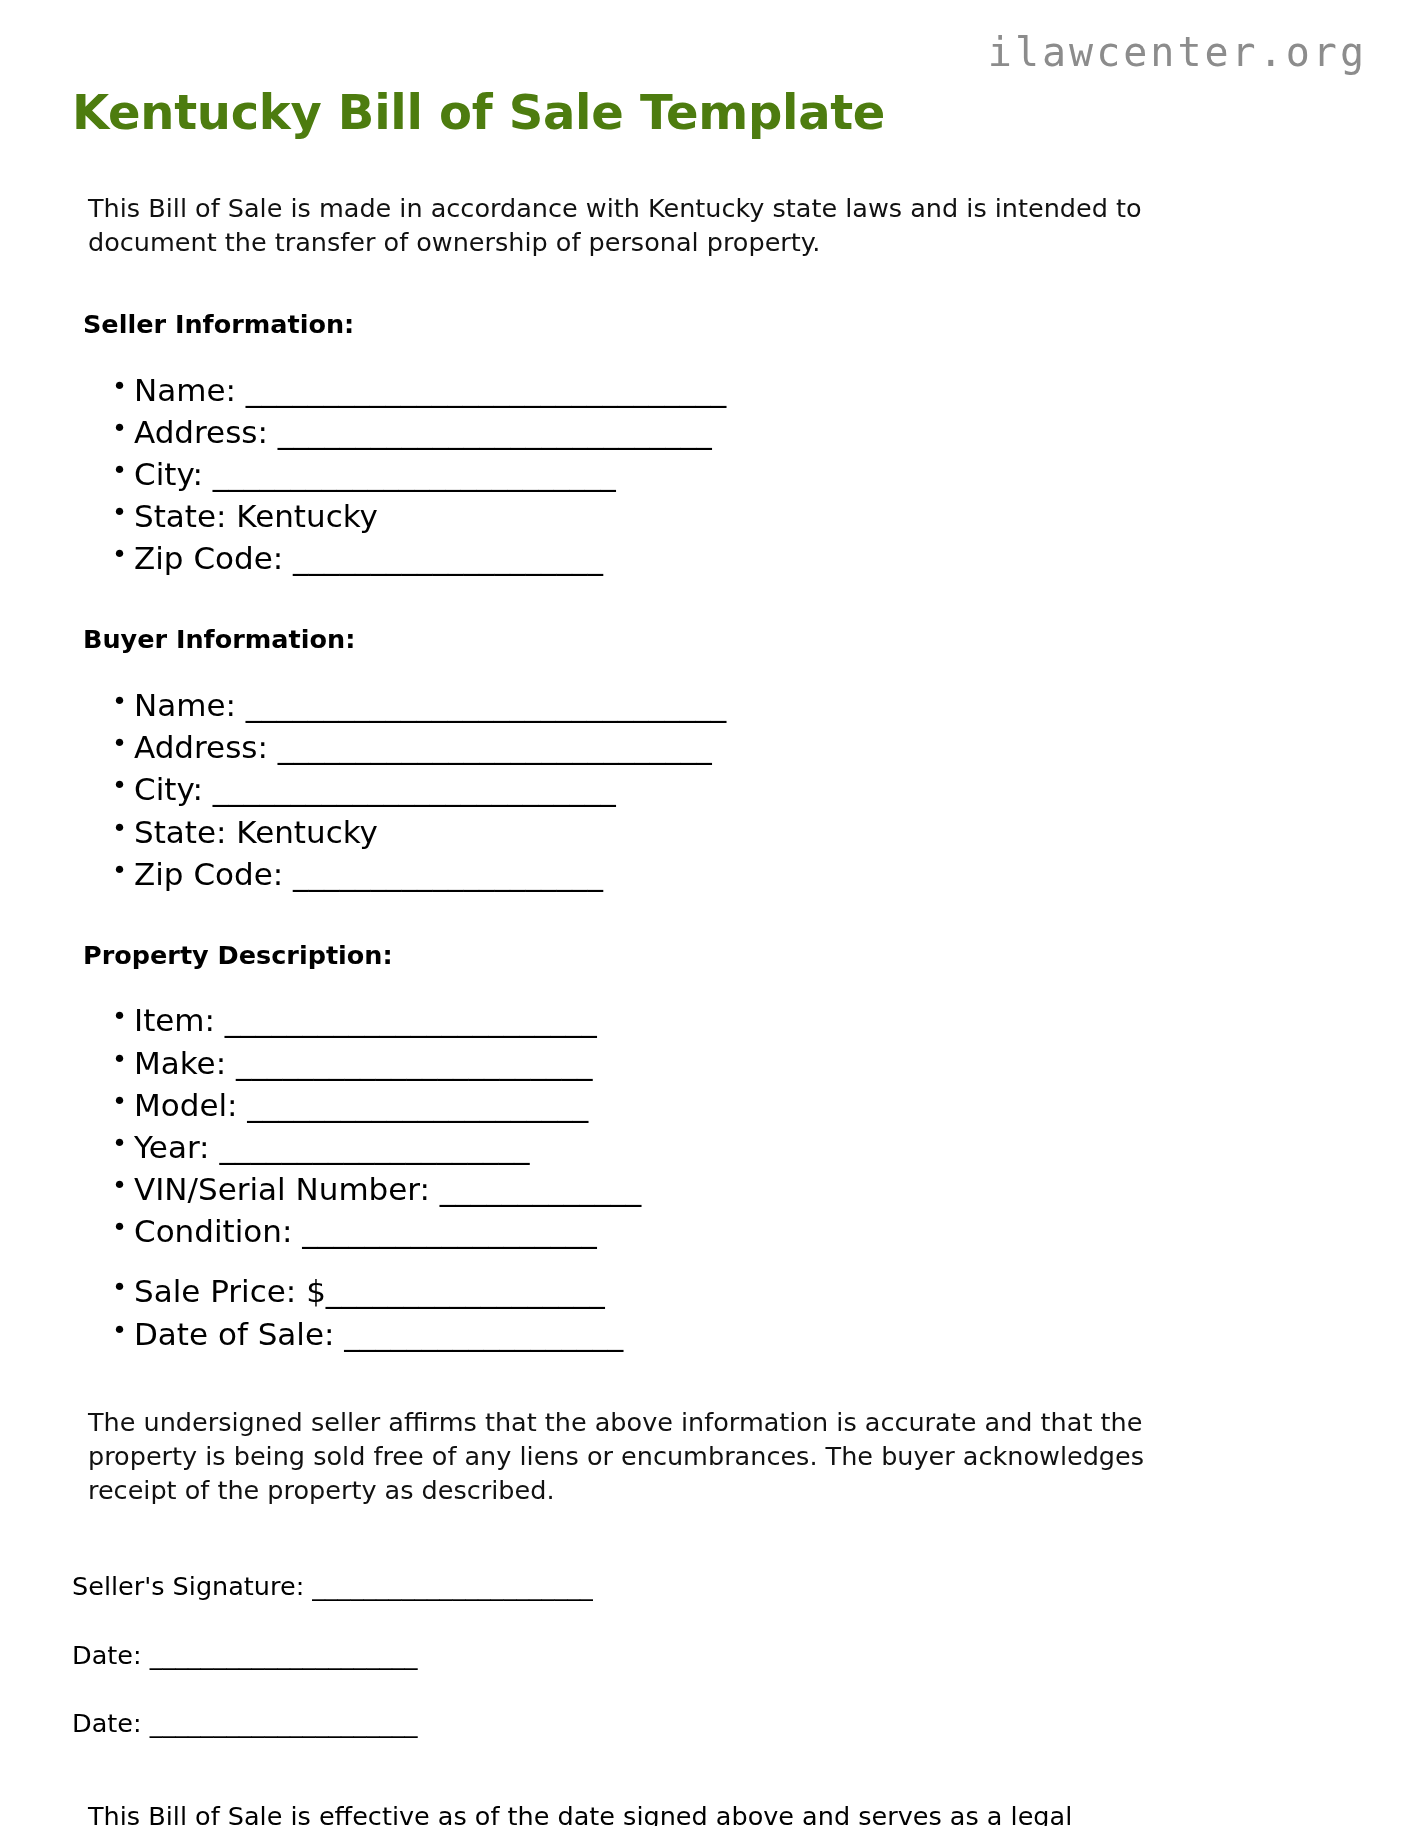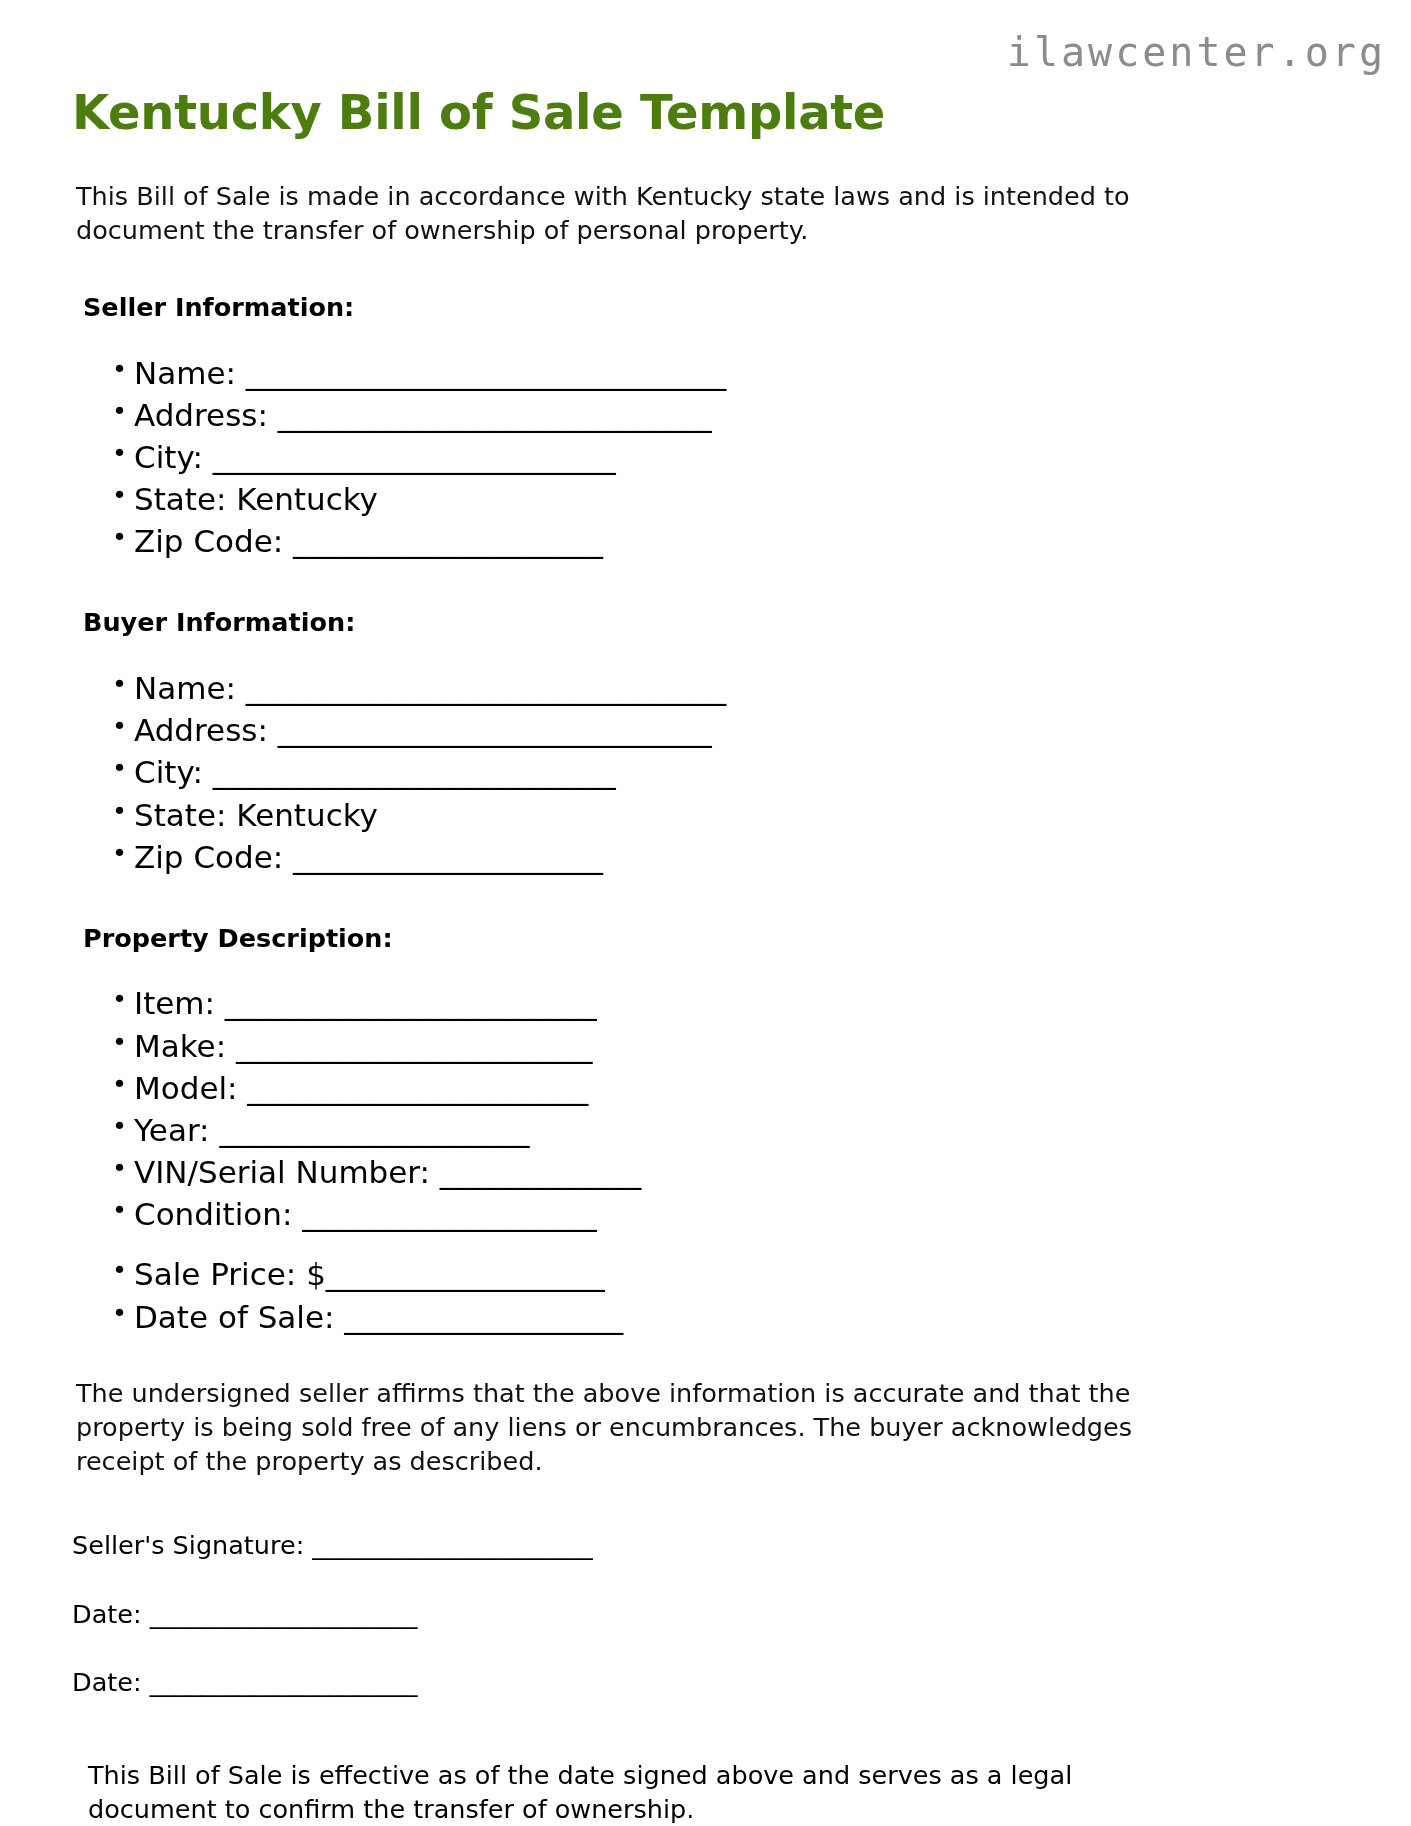--- a/index.html
+++ b/index.html
@@ -18,40 +18,40 @@
   .page {
     position: relative;
     width: 1411px;
     height: 1826px;
     box-sizing: border-box;
     padding: 0 72px;
   }
   .watermark {
     position: absolute;
     top: 32px;
-    right: 25px;
+    right: 44px;
     font-family: "DejaVu Sans Mono", monospace;
     font-size: 40px;
     letter-spacing: 3px;
     color: #8c8c8c;
     white-space: nowrap;
     line-height: 1;
   }
   .doc-title {
     margin: 0;
     padding-top: 86px;
     font-family: "DejaVu Sans", sans-serif;
     font-size: 48px;
     font-weight: bold;
     line-height: 1.1;
     letter-spacing: -0.3px;
     color: #4d7c0f;
   }
   .para {
-    margin: 4px;
+    margin: 16px;
     padding-top: 36px;
     font-size: 25.5px;
     line-height: 1.34;
     max-width: 1085px;
     color: #111;
   }
   .para.tight {
     padding-top: 34px;
   }
   .section-head {

